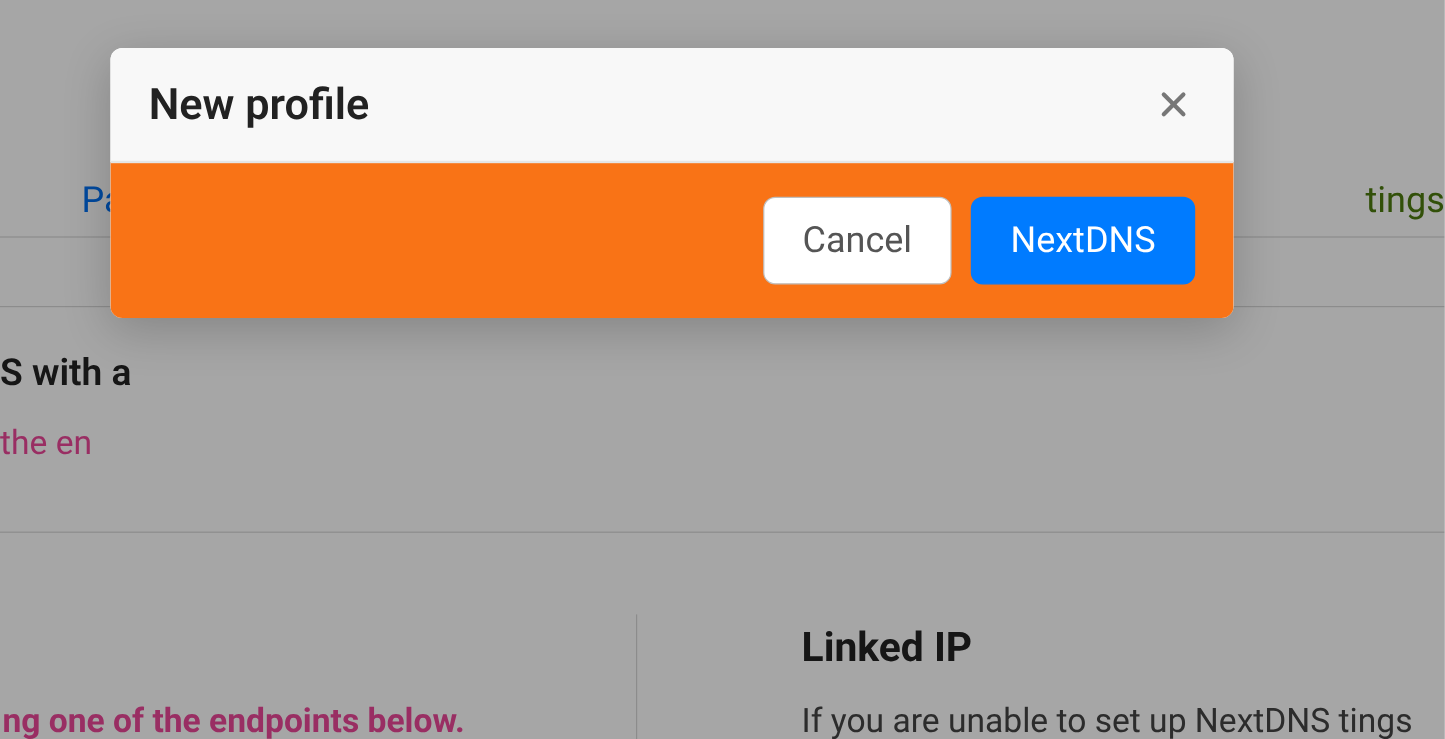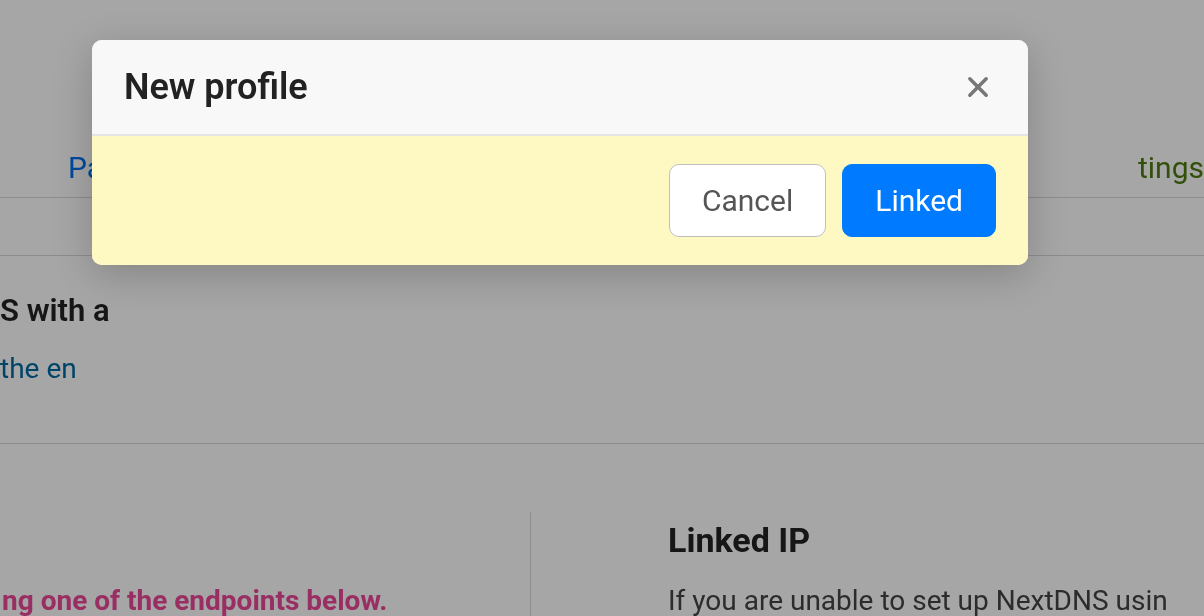--- a/index.html
+++ b/index.html
@@ -74,21 +74,21 @@
       font-weight: 600;
       color: #222;
     }
     
     .bg-text-2 {
       position: absolute;
       top: 352px;
       left: 0;
       font-size: 28px;
       font-weight: 400;
-      color: #0369a1;
+      color: #ec4899;
     }
     
     .bg-divider-2 {
       position: absolute;
       top: 443px;
       left: 0;
       right: 0;
       border-top: 1px solid #d8d8d8;
     }
     
@@ -197,21 +197,21 @@
       box-shadow: 0 0 0 4px rgba(100, 170, 255, 0.5);
       border-color: #9fc6f5;
     }
     
     .modal-footer {
       display: flex;
       justify-content: flex-end;
       gap: 16px;
       padding: 28px 32px;
       border-top: 1px solid #e5e5e5;
-      background: #fef9c3;
+      background: #f97316;
     }
     
     .btn {
       font-size: 30px;
       font-weight: 400;
       padding: 18px 32px;
       border-radius: 10px;
       cursor: pointer;
       font-family: inherit;
     }
@@ -236,32 +236,32 @@
     <span class="bg-tab-left">Pare</span>
     <span class="bg-tab-right">tings</span>
   </div>
   <div class="bg-divider-1"></div>
   <div class="bg-text-1">S with a</div>
   <div class="bg-text-2">the en</div>
   <div class="bg-divider-2"></div>
   <div class="bg-vert-divider"></div>
   <div class="bg-text-3">ng one of the endpoints below.</div>
   <div class="bg-heading-right">Linked IP</div>
-  <div class="bg-text-4">If you are unable to set up NextDNS usin</div>
+  <div class="bg-text-4">If you are unable to set up NextDNS tings</div>
 </div>
 
 <div class="backdrop"></div>
 
 <div class="modal">
   <div class="modal-header">
     <h2 class="modal-title">New profile</h2>
     <button class="close-btn">
       <svg viewBox="0 0 24 24" fill="none" stroke="currentColor" stroke-width="3" stroke-linecap="round">
         <line x1="5" y1="5" x2="19" y2="19"></line>
         <line x1="19" y1="5" x2="5" y2="19"></line>
       </svg>
     </button>
   </div>
   <div class="modal-footer">
     <button class="btn btn-cancel">Cancel</button>
-    <button class="btn btn-create">Linked</button>
+    <button class="btn btn-create">NextDNS</button>
   </div>
 </div>
 
 </body></html>

